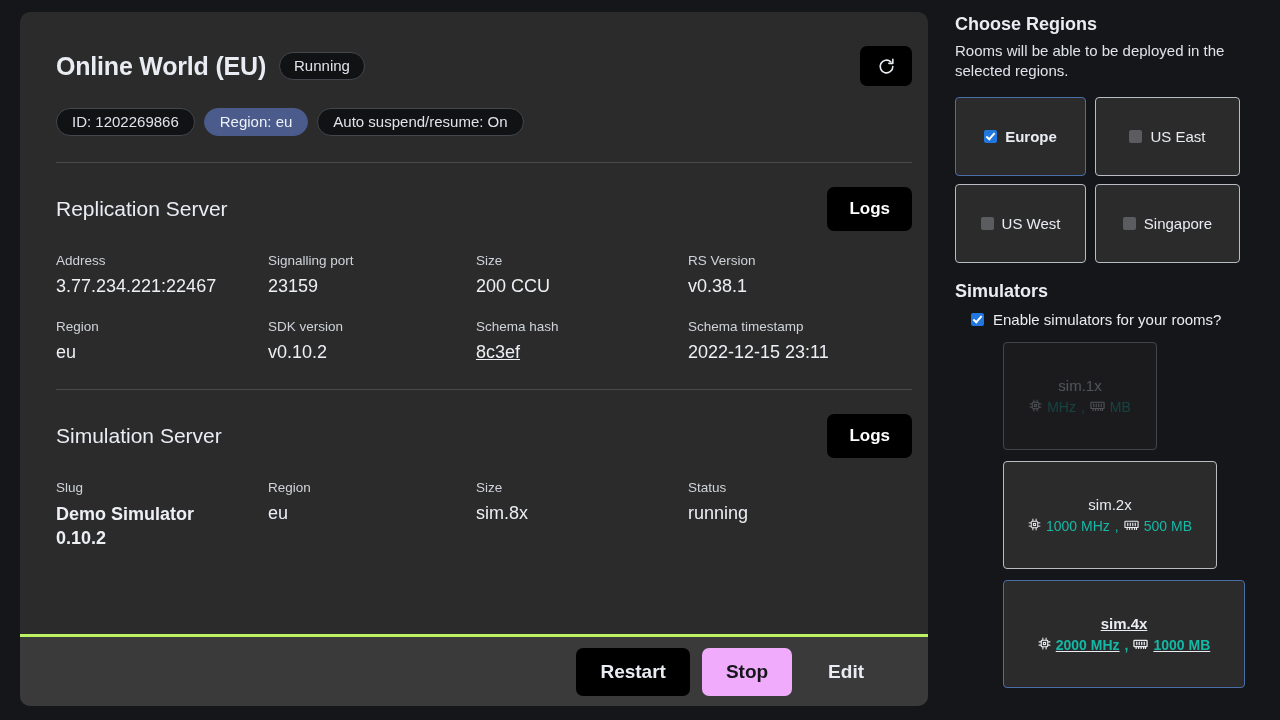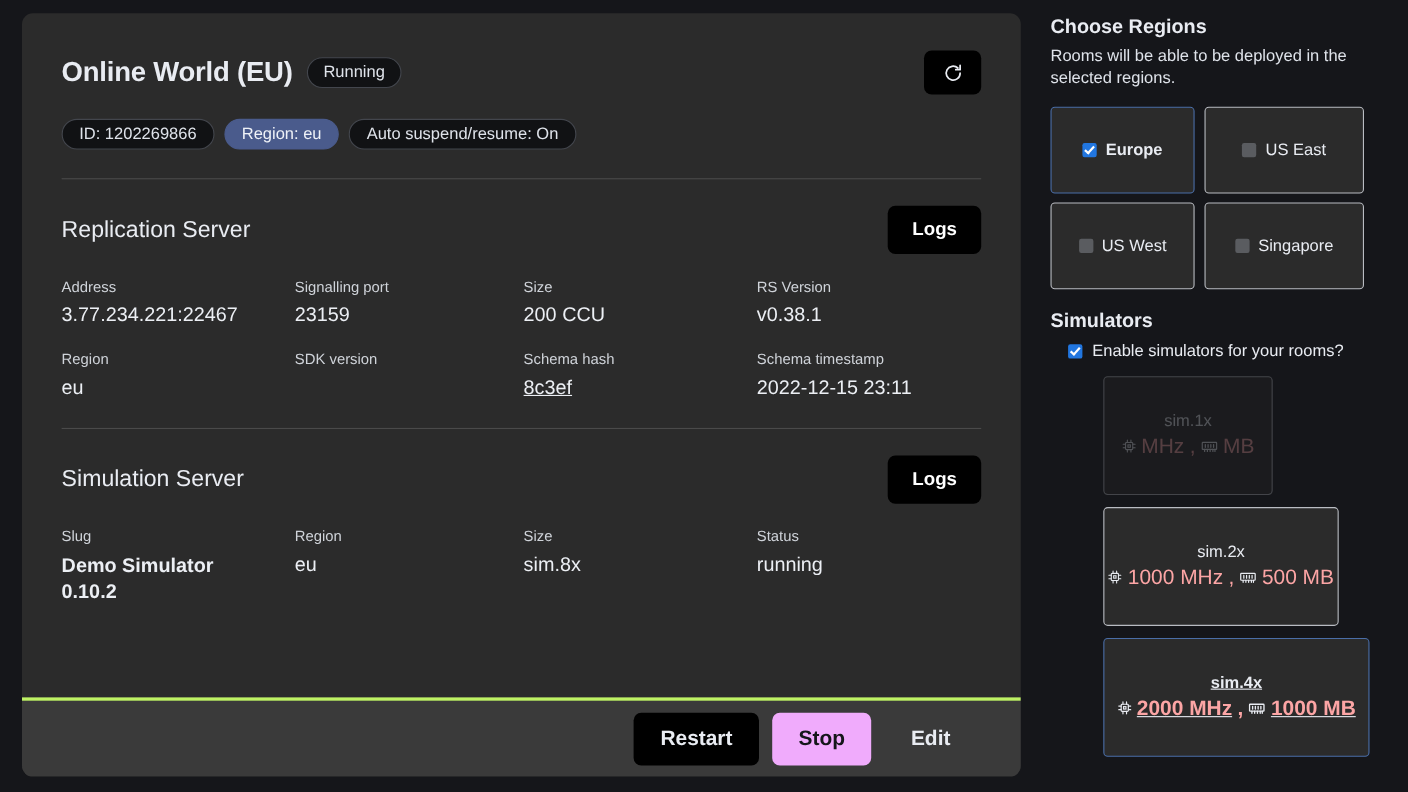--- a/index.html
+++ b/index.html
@@ -32,21 +32,21 @@
     height: 694px;
     background: #2b2b2b;
     border-radius: 10px;
     display: flex;
     flex-direction: column;
     overflow: hidden;
   }
 
   .card-body {
     flex: 1;
-    padding: 34px 36px 0 36px;
+    padding: 34px 16px 0 36px;
     border-radius: 19px;
   }
 
   
   .title-row {
     display: flex;
     align-items: center;
     justify-content: space-between;
   }
   .title-left {
@@ -271,22 +271,22 @@
     margin-left: 48px;
   }
   .sim-card.wide1 { width: 154px; }
   .sim-card.wide2 { width: 214px; }
   .sim-card.wide3 { width: 242px; text-decoration: underline; }
   .sim-card.selected { border-color: #4a6ea8; }
   .sim-card.disabled { opacity: 0.28; cursor: default; }
 
   .sim-name { font-size: 15px; color: #e9ecf2; }
   .sim-specs {
-    font-size: 19px;
-    color: #fca5a5;
+    font-size: 14px;
+    color: #14b8a6;
     display: flex;
     align-items: center;
     gap: 5px;
     white-space: nowrap;
   }
   .sim-card.selected .sim-name,
   .sim-card.selected .sim-specs { font-weight: bold; }
   .spec-icon { display: inline-block; vertical-align: -2px; }
 </style>
 </head>
@@ -342,20 +342,21 @@
             <div>
               <div class="field-label">RS Version</div>
               <div class="field-value">v0.38.1</div>
             </div>
             <div>
               <div class="field-label">Region</div>
               <div class="field-value">eu</div>
             </div>
             <div>
               <div class="field-label">SDK version</div>
+              <div class="field-value">v0.10.2</div>
             </div>
             <div>
               <div class="field-label">Schema hash</div>
               <div class="field-value link">8c3ef</div>
             </div>
             <div>
               <div class="field-label">Schema timestamp</div>
               <div class="field-value">2022-12-15 23:11</div>
             </div>
           </div>

